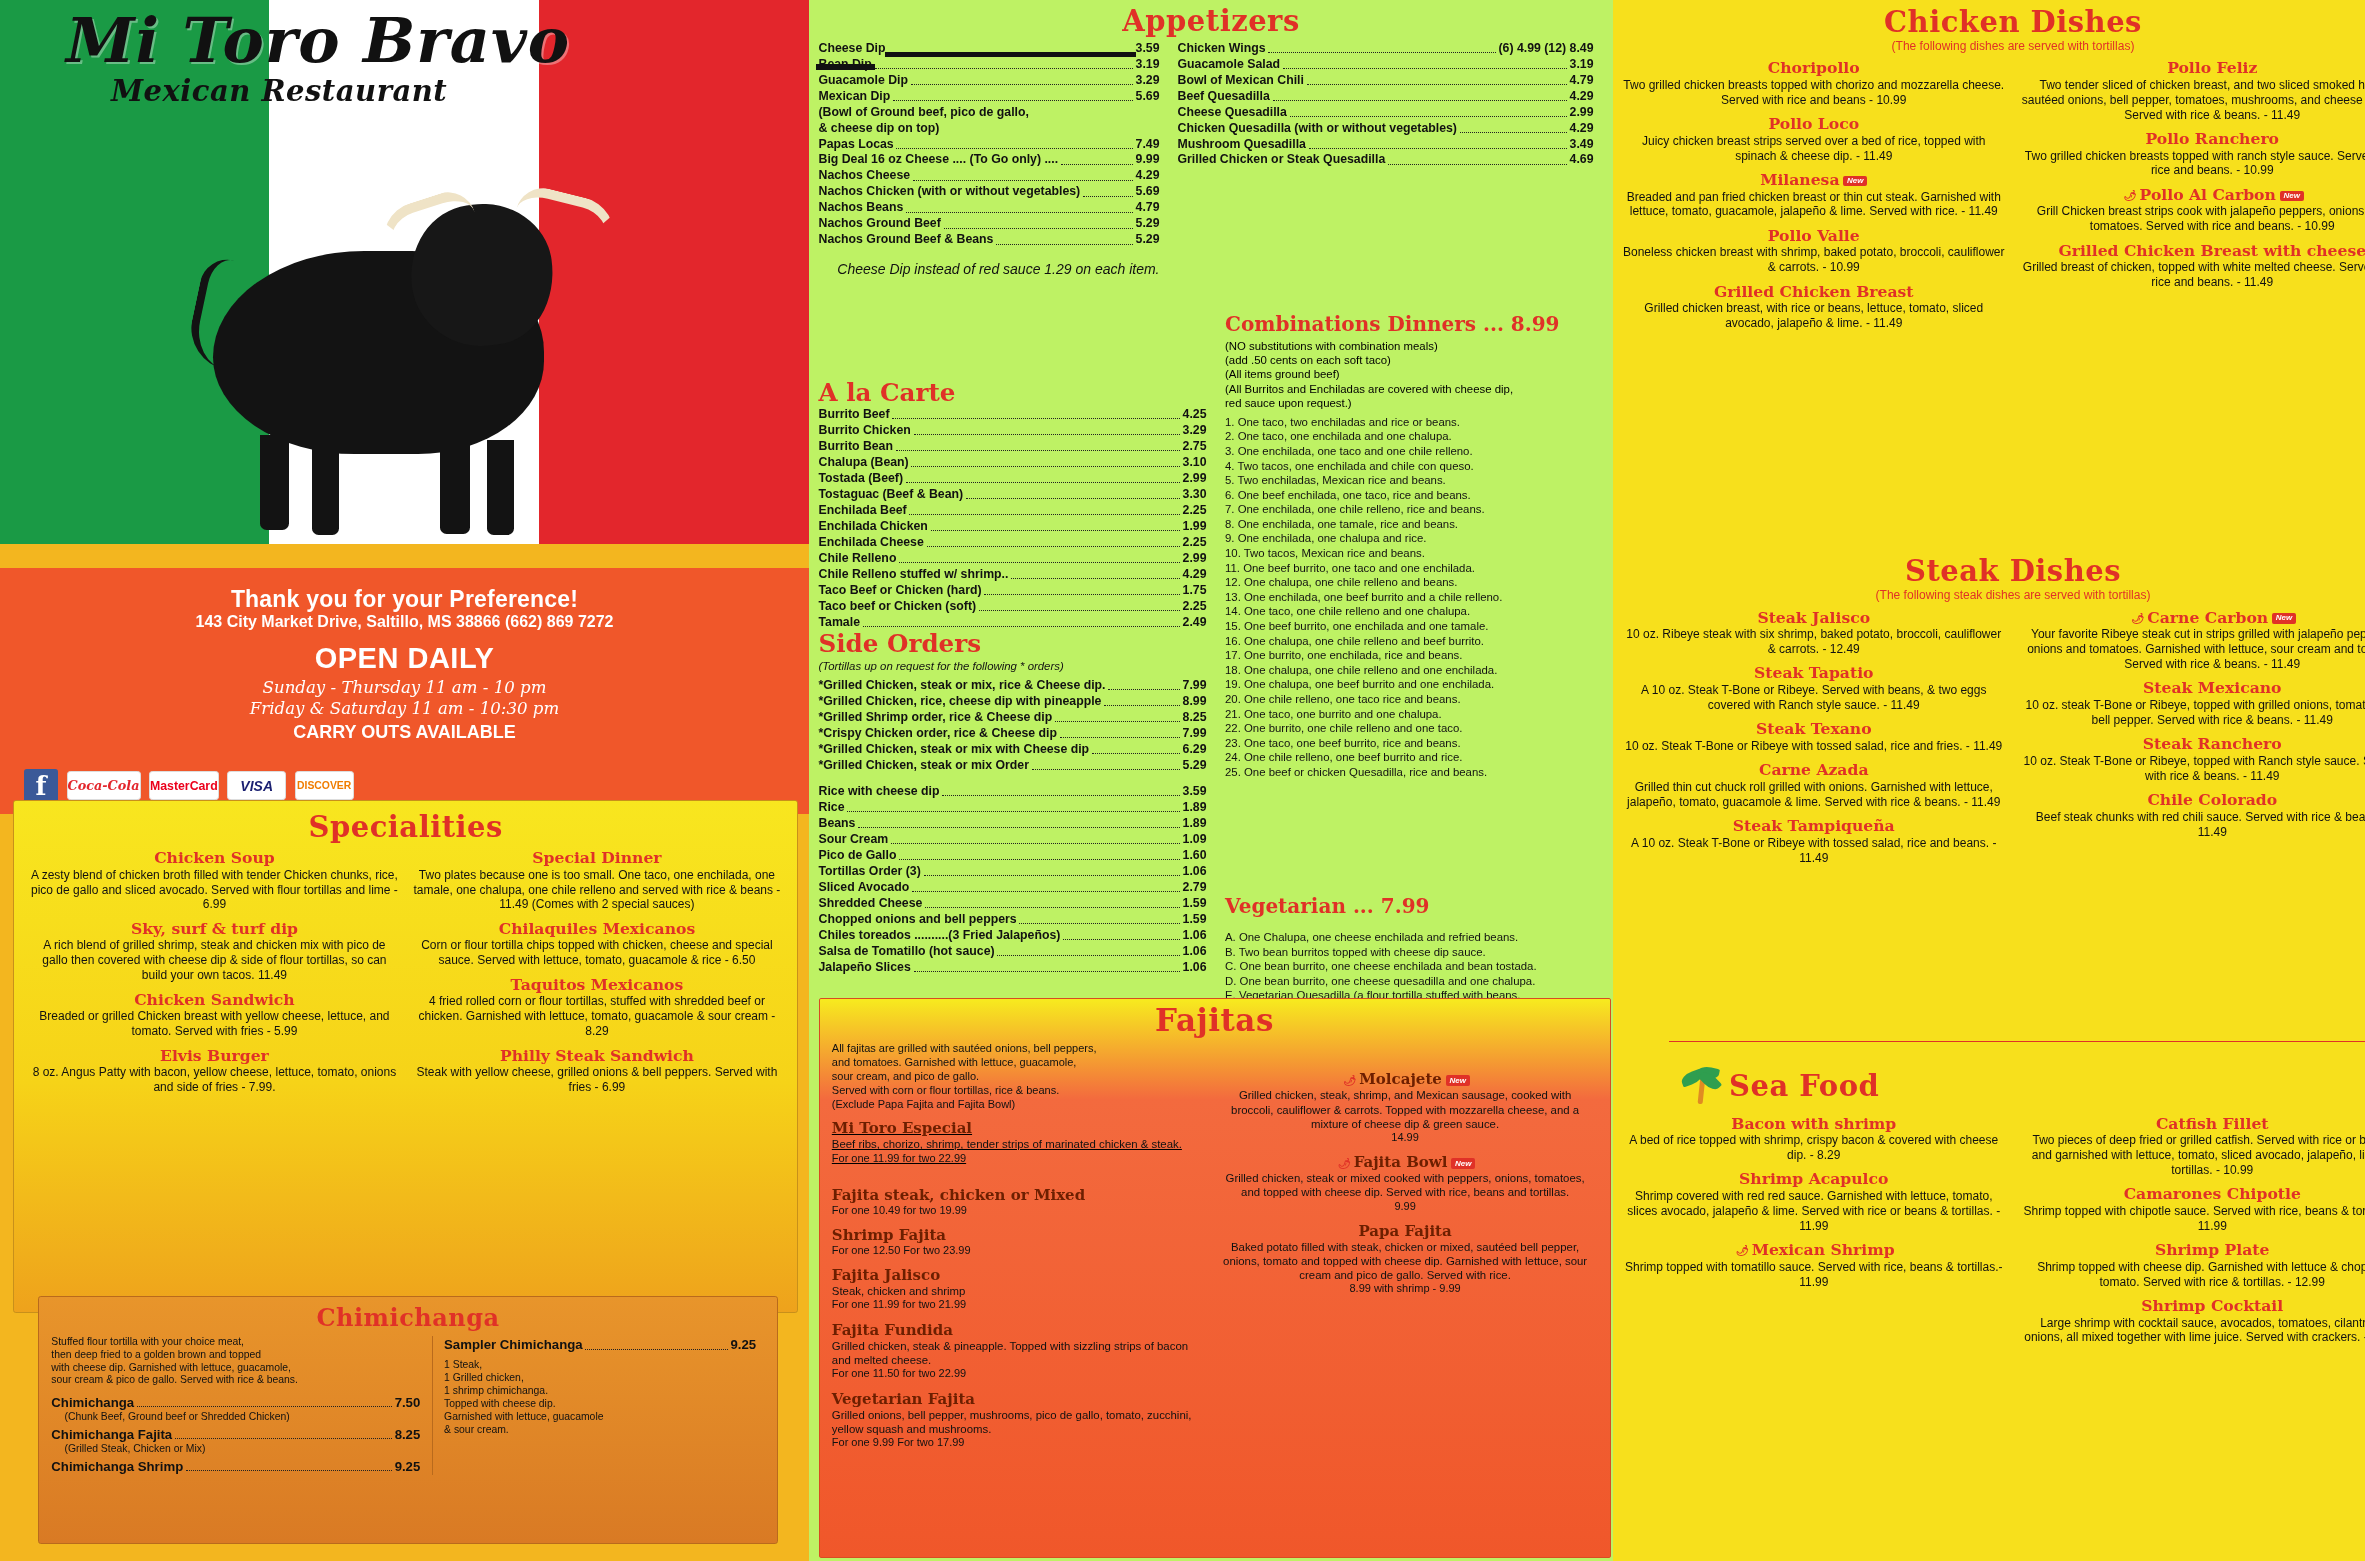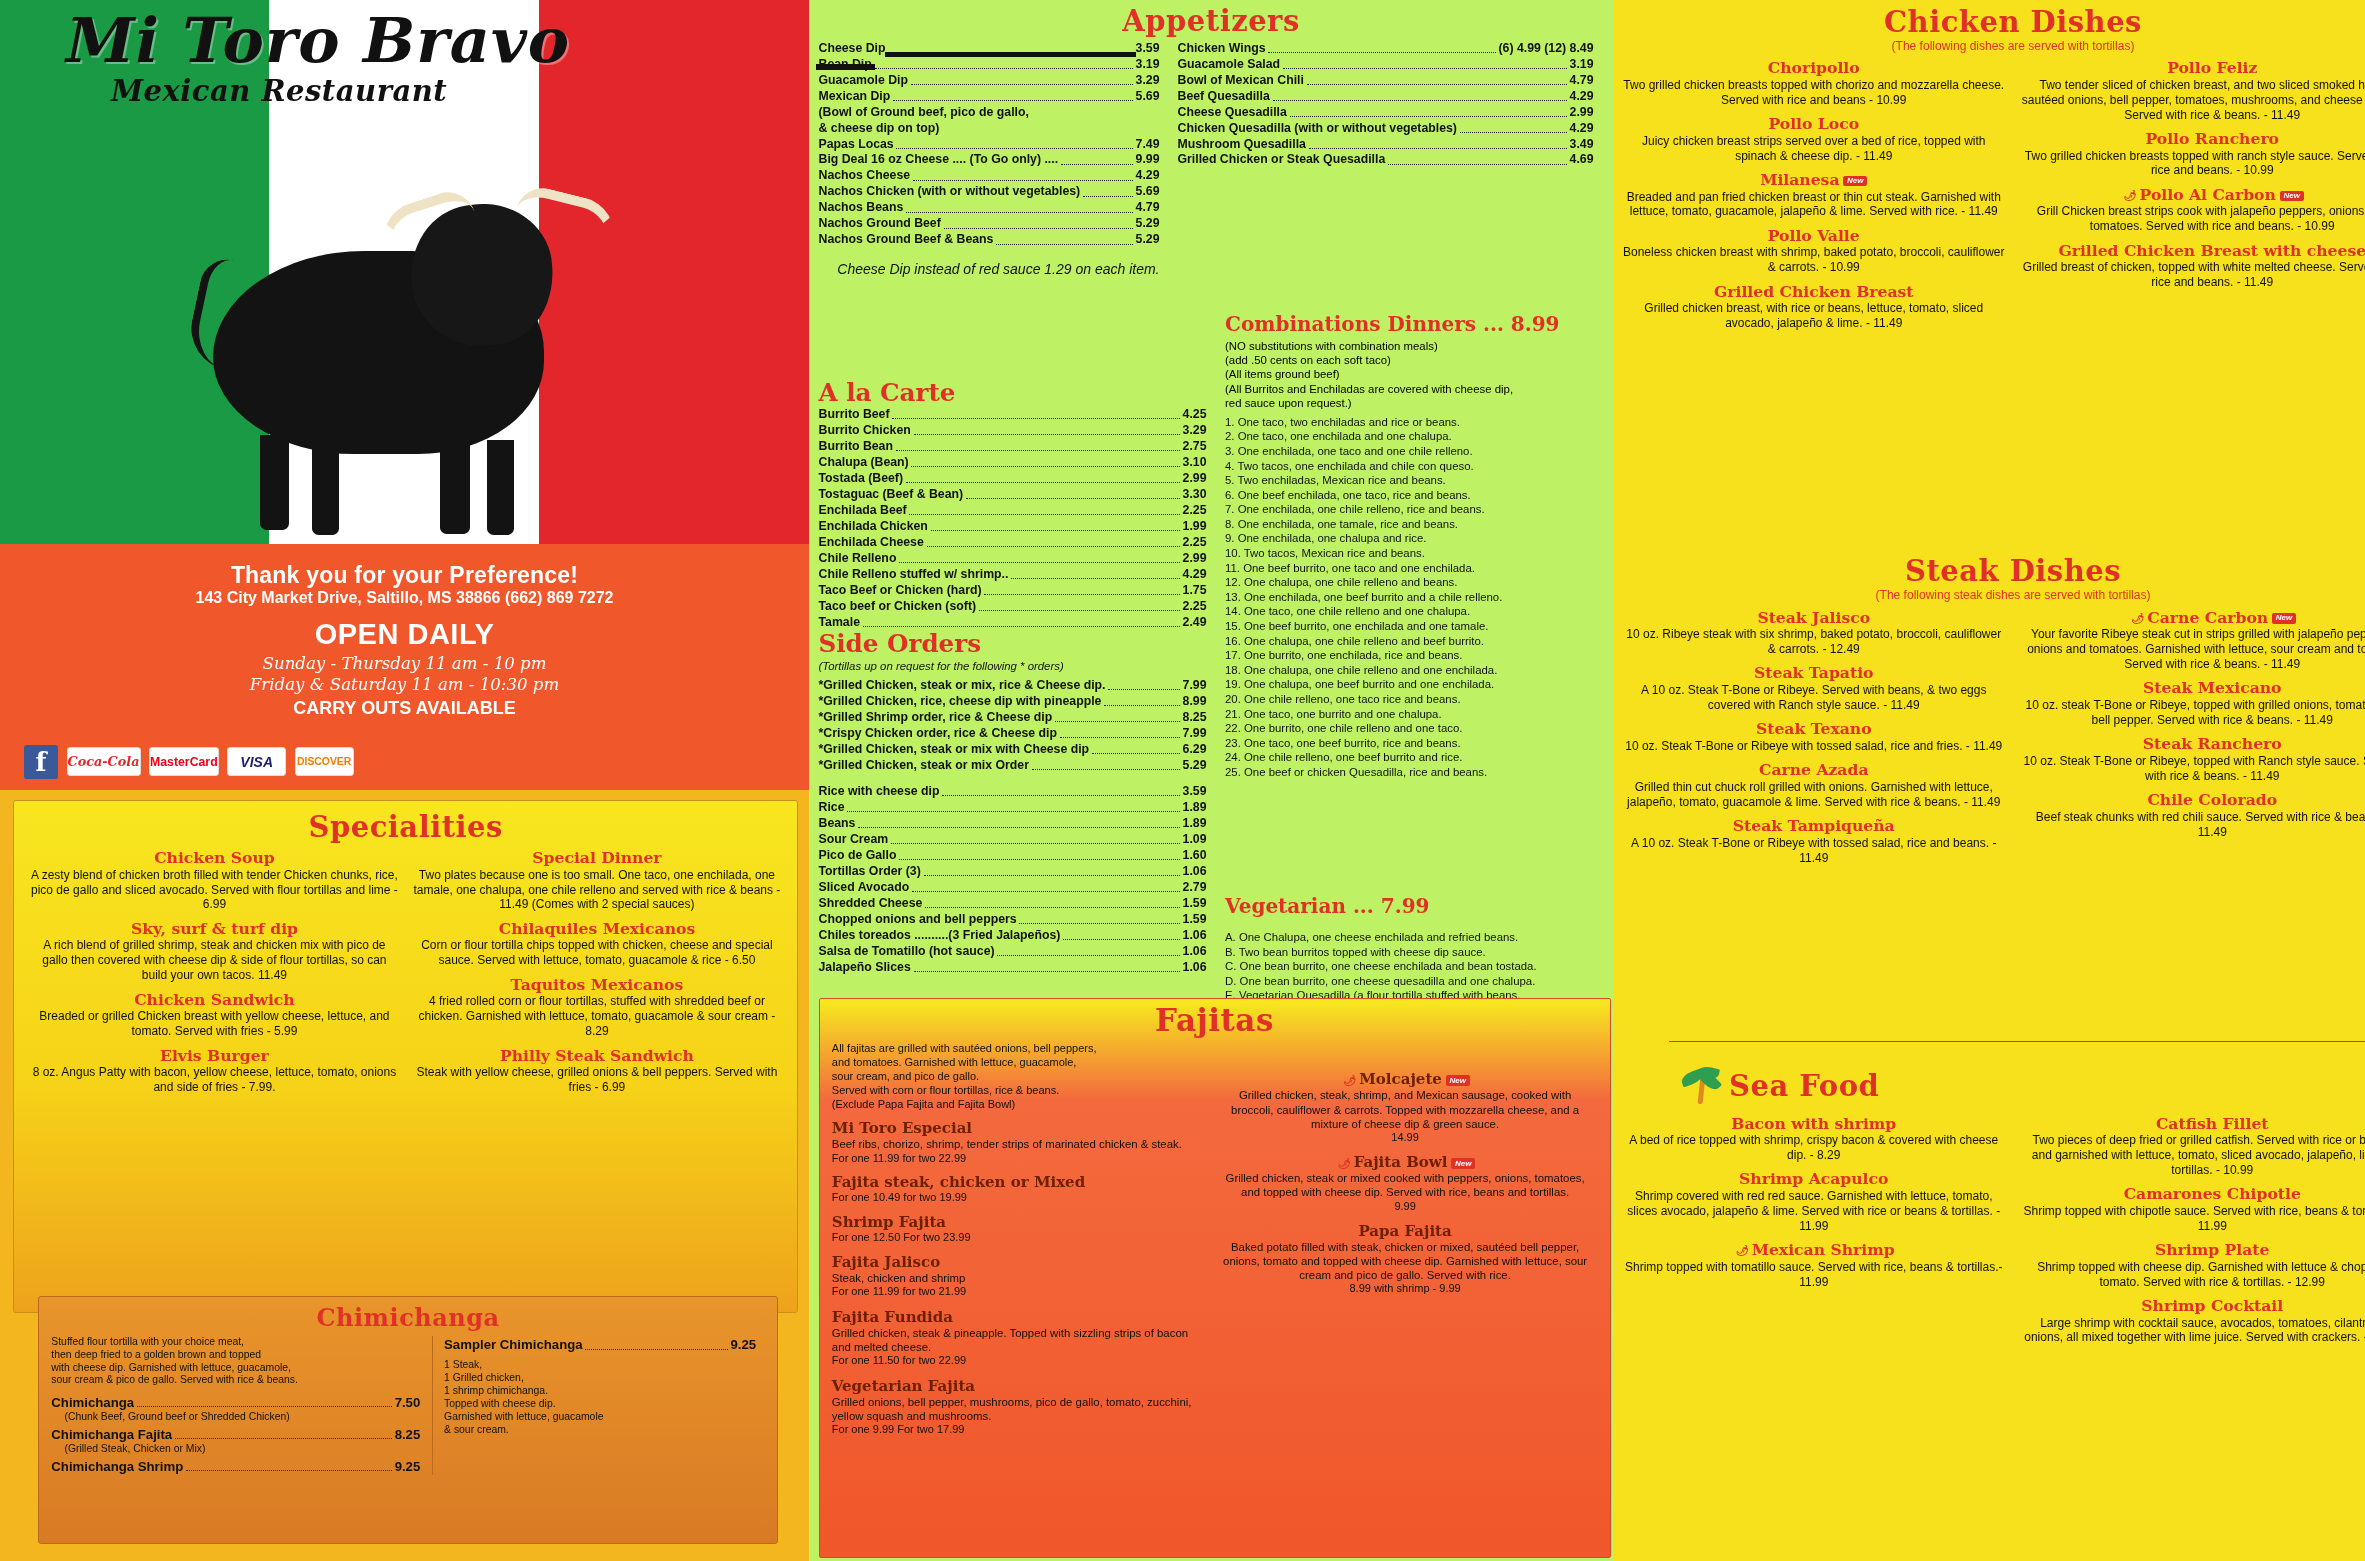--- a/index.html
+++ b/index.html
@@ -56,21 +56,21 @@
     position:absolute;left:38px;top:118px;width:57px;height:109px;
     border-left:8.5px solid #131313;border-radius:28px 0 0 43px;transform:rotate(12deg);
   }
   .bull-leg{position:absolute;background:#131313;border-radius:0 0 6.6px 6.6px;}
   .leg1{left:104px;top:293px;width:29px;height:95px;}
   .leg2{left:156px;top:303px;width:27.4px;height:90px;}
   .leg3{left:284px;top:293px;width:30px;height:99px;}
   .leg4{left:331px;top:298px;width:27.4px;height:95px;}
 
   .thanks-band{
-    position:absolute;left:0;top:544px;width:809px;height:246px;background:#f0572a;
+    position:absolute;left:0;top:568px;width:809px;height:246px;background:#f0572a;
     text-align:center;color:#fff;
   }
   .thanks-title{font-size:23px;font-weight:bold;padding-top:18px;letter-spacing:0.2px;}
   .thanks-addr{font-size:16px;font-weight:bold;margin-top:0;}
   .open-daily{font-size:29px;font-weight:bold;margin-top:11.4px;letter-spacing:0.5px;}
   .hours{font-family:"DejaVu Serif", serif;font-style:italic;font-size:16.6px;margin-top:2.8px;line-height:1.25;}
   .carry{font-size:18px;font-weight:bold;margin-top:1.9px;}
   .pay-row{position:absolute;left:24px;bottom:11.4px;display:flex;align-items:center;gap:8.5px;}
   .fb{width:34px;height:34px;background:#3b5998;color:#fff;font-weight:bold;font-size:25.5px;
       font-family:"DejaVu Serif",serif;text-align:center;line-height:34px;border-radius:2.8px;}
@@ -634,21 +634,21 @@
       <div class="faj-cols">
         <div class="faj-c">
           <div id="faj-intro" style="font-size:11px;line-height:1.26;color:#111;margin-bottom:7.6px;">
               <div>All fajitas are grilled with sautéed onions, bell peppers,</div>
               <div>and tomatoes. Garnished with lettuce, guacamole,</div>
               <div>sour cream, and pico de gallo.</div>
               <div>Served with corn or flour tortillas, rice &amp; beans.</div>
               <div>(Exclude Papa Fajita and Fajita Bowl)</div>
             </div>
           <div id="faj-left">
-              <div style="margin-bottom: 9px;">
+              <div style="margin-bottom: 22px; text-decoration: underline;">
                 <div class="faj-item-name"><span>Mi Toro Especial</span></div>
                 <div class="faj-desc">Beef ribs, chorizo, shrimp, tender strips of marinated chicken &amp; steak.</div>
                 <div class="faj-price">For one 11.99   for two  22.99</div>
               </div>
               <div style="margin-bottom: 10.4px;">
                 <div class="faj-item-name"><span>Fajita steak, chicken or Mixed</span></div>
                 <div class="faj-price">For one 10.49   for two  19.99</div>
               </div>
               <div style="margin-bottom: 10.4px;">
                 <div class="faj-item-name"><span>Shrimp Fajita</span></div>

